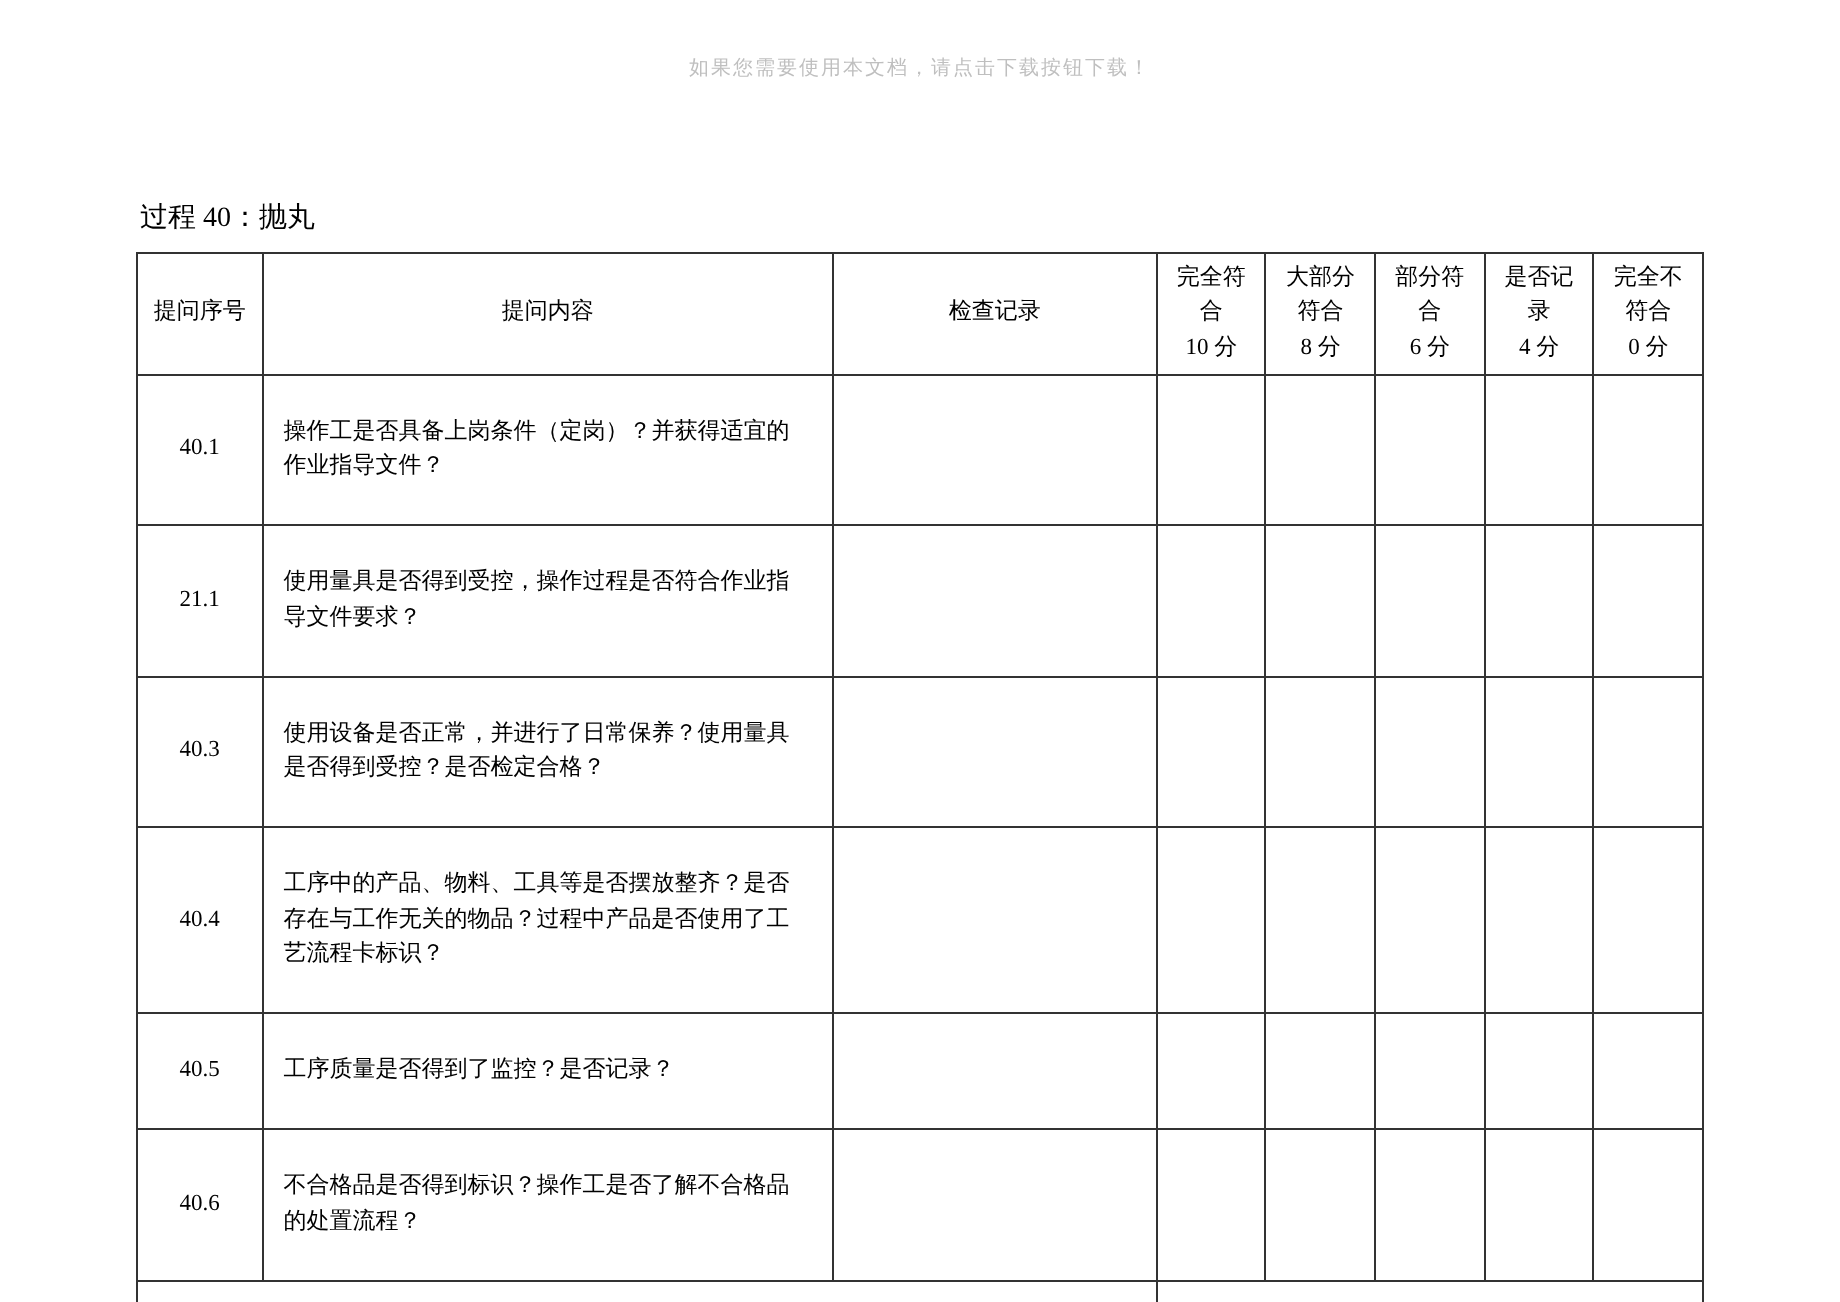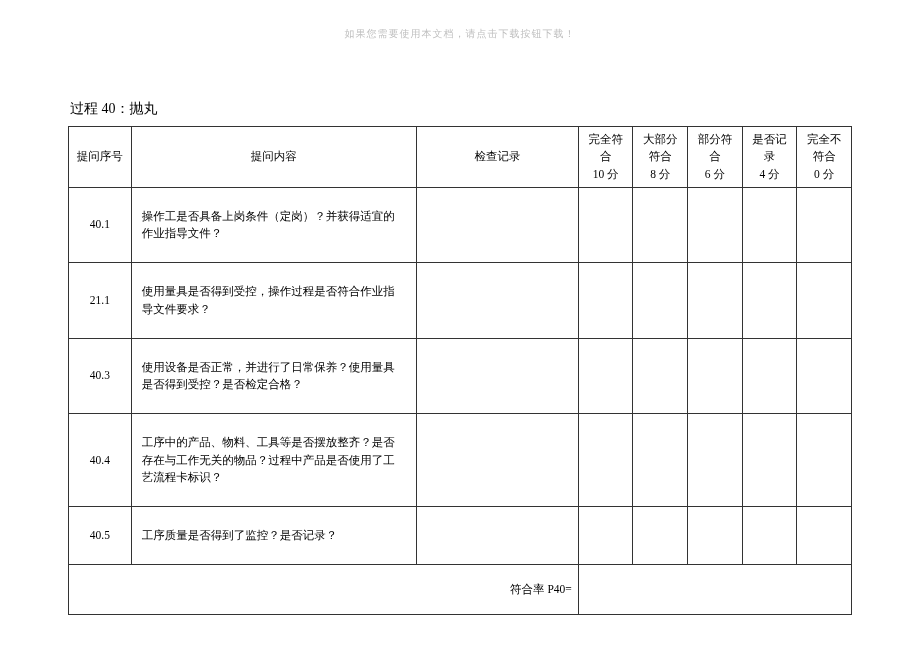--- a/index.html
+++ b/index.html
@@ -138,19 +138,29 @@
       <tr class="row-q">
         <td class="col-seq">40.5</td>
         <td class="col-question">工序质量是否得到了监控？是否记录？</td>
         <td class="col-record"></td>
         <td class="col-score"></td>
         <td class="col-score"></td>
         <td class="col-score"></td>
         <td class="col-score"></td>
         <td class="col-score"></td>
       </tr>
+      <tr class="row-q">
+        <td class="col-seq">40.6</td>
+        <td class="col-question">不合格品是否得到标识？操作工是否了解不合格品的处置流程？</td>
+        <td class="col-record"></td>
+        <td class="col-score"></td>
+        <td class="col-score"></td>
+        <td class="col-score"></td>
+        <td class="col-score"></td>
+        <td class="col-score"></td>
+      </tr>
       <tr class="footer-row">
         <td colspan="3" class="footer-label">符合率  P40=</td>
         <td colspan="5"></td>
       </tr>
     </tbody>
   </table>
 </div>
 
 </body></html>

